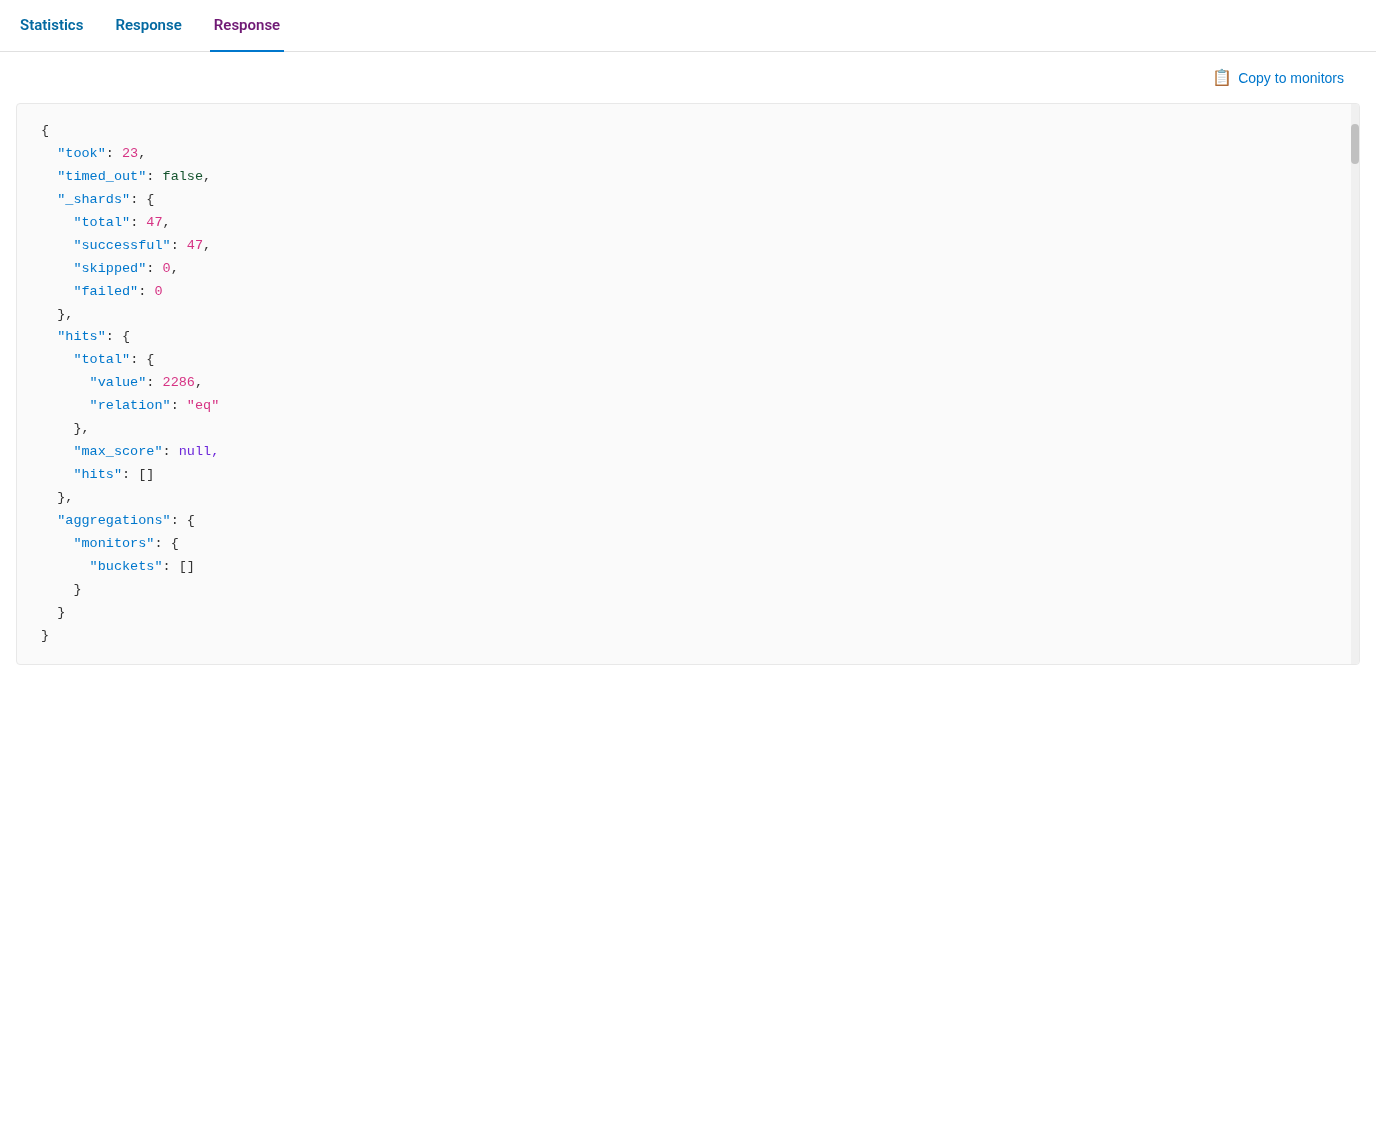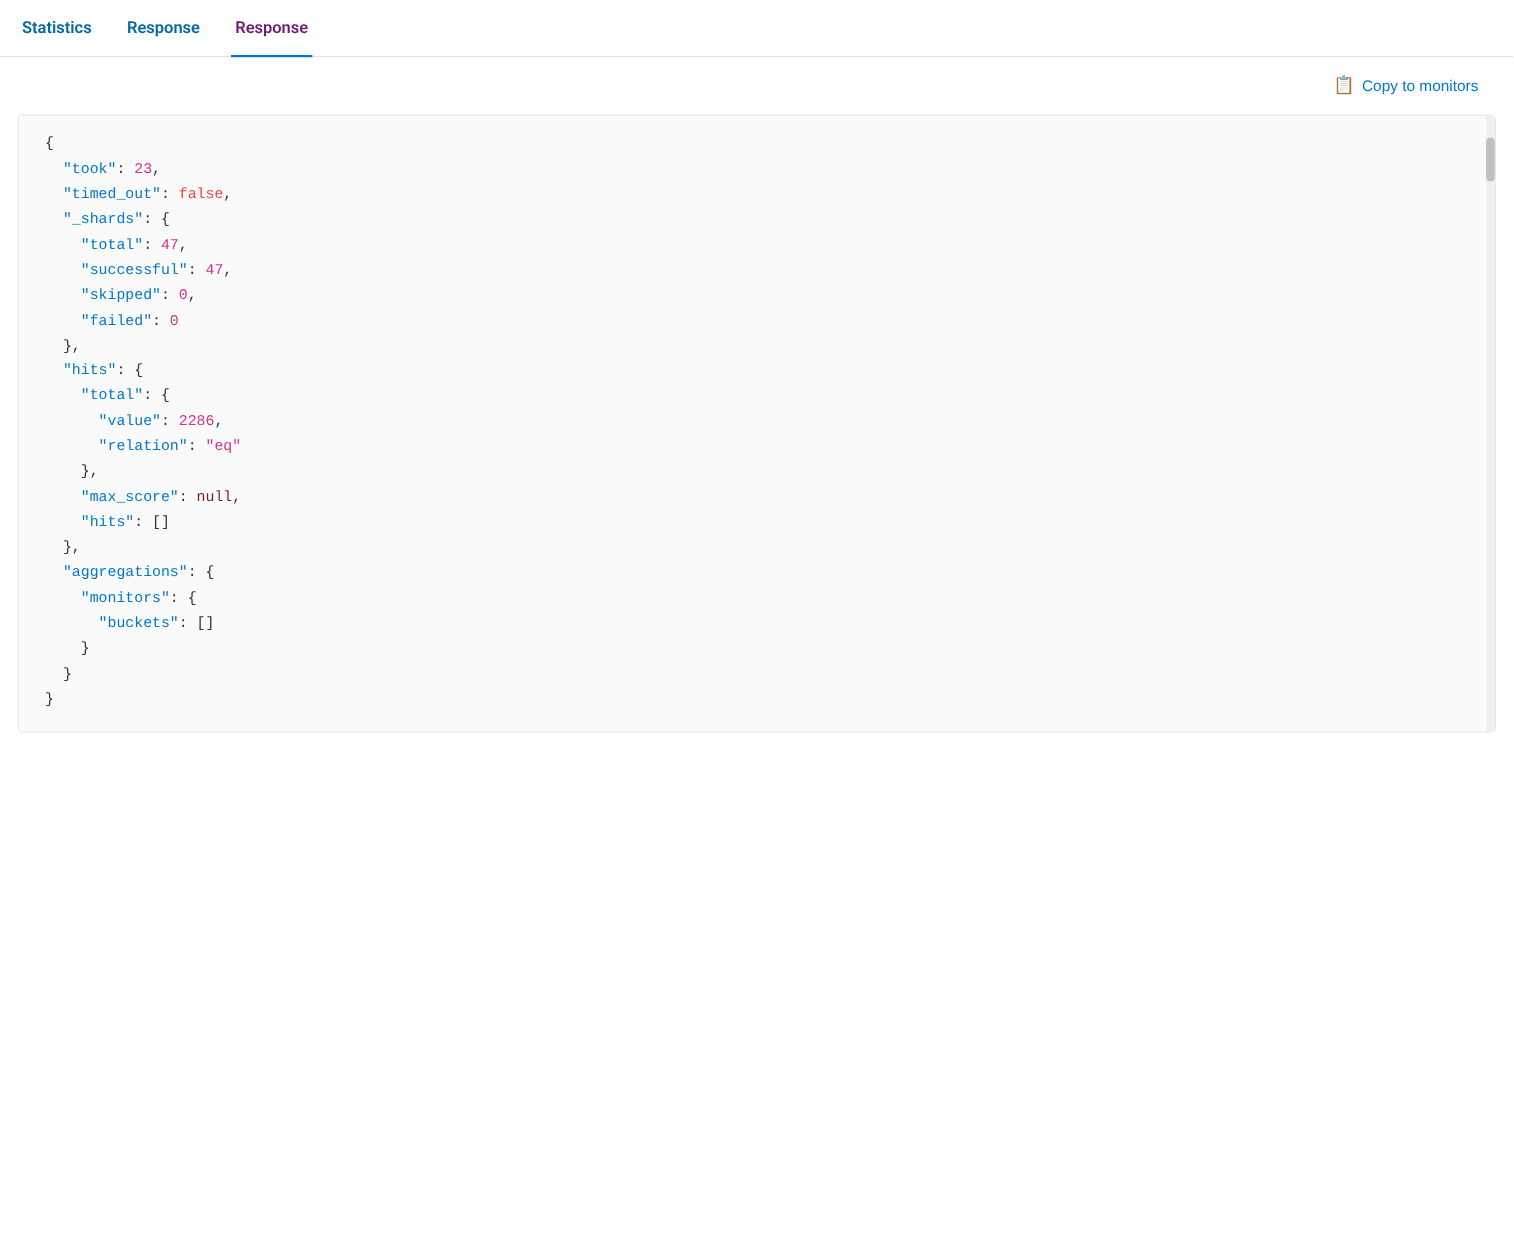--- a/index.html
+++ b/index.html
@@ -106,25 +106,25 @@
 
     .string-val {
       color: #d63384;
     }
 
     .number-val {
       color: #d63384;
     }
 
     .bool-val {
-      color: #ef4444;
+      color: #14532d;
     }
 
     .null-val {
-      color: #7f1d1d;
+      color: #6d28d9;
     }
 
     .punctuation {
       color: #333;
     }
   </style>
 </head>
 <body>
 
 <div class="tab-bar">

